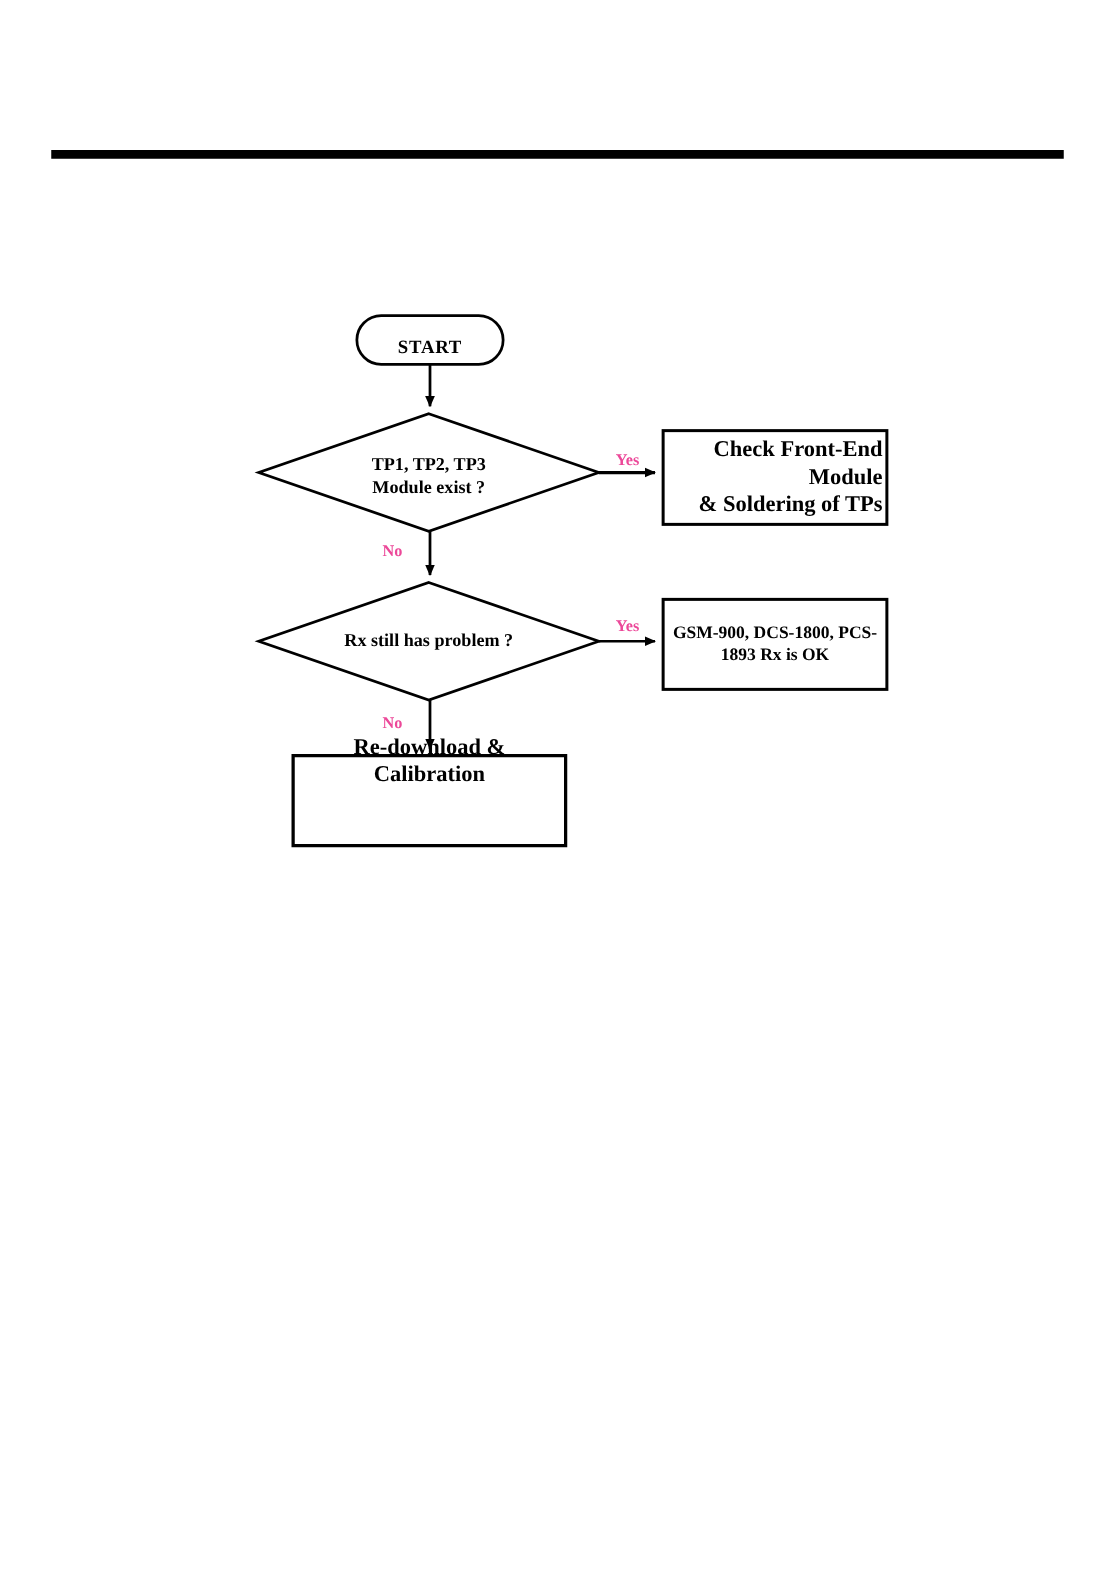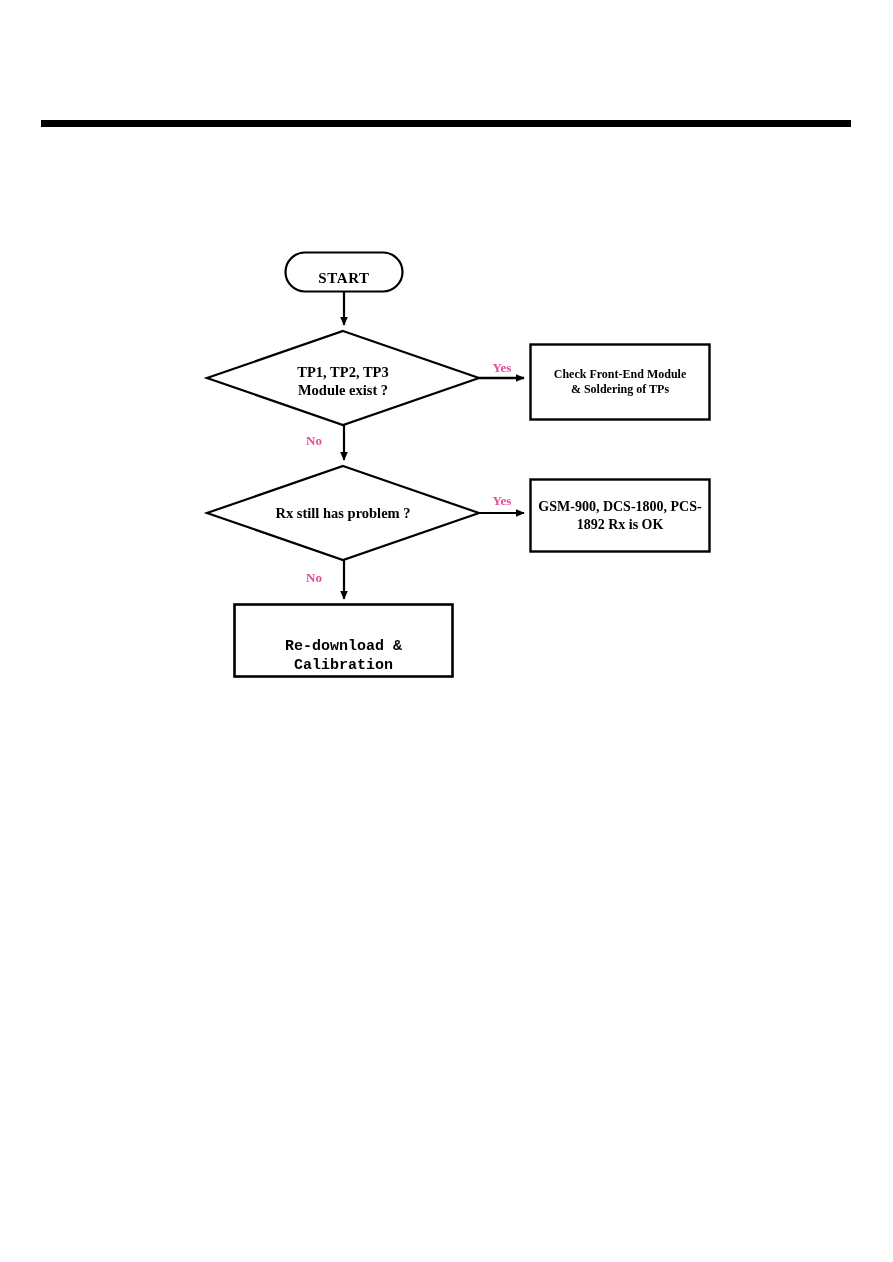--- a/index.html
+++ b/index.html
@@ -72,36 +72,36 @@
     top: 496px;
     width: 232px;
     height: 36px;
     font-size: 14.5px;
   }
   .lbl-box1 {
     left: 534px;
     top: 348px;
     width: 172px;
     height: 68px;
-    font-size: 12px;
+    font-size: 18px;
+    text-align: right;
   }
   .lbl-box2 {
     left: 534px;
     top: 483px;
     width: 172px;
     height: 65px;
     font-size: 14px;
   }
   .lbl-box3 {
     left: 238px;
-    top: 624px;
+    top: 576px;
     width: 211px;
     height: 65px;
-    font-size: 15px;
-    font-family: Liberation Mono, monospace;
+    font-size: 18px;
   }
 
   .edge-label {
     position: absolute;
     font-weight: bold;
     font-size: 13px;
     color: #ec4899;
     text-align: center;
   }
   .lbl-yes1 { left: 482px; top: 360px; width: 40px; }
@@ -149,21 +149,21 @@
   <div class="node-label lbl-start">START</div>
 
   <div class="node-label lbl-decision1">TP1, TP2, TP3
 Module exist ?</div>
 
   <div class="node-label lbl-box1">Check Front-End Module
 &amp; Soldering of TPs</div>
 
   <div class="node-label lbl-decision2">Rx still has problem ?</div>
 
-  <div class="node-label lbl-box2">GSM-900, DCS-1800, PCS-1892 Rx is OK</div>
+  <div class="node-label lbl-box2">GSM-900, DCS-1800, PCS-1893 Rx is OK</div>
 
   <div class="node-label lbl-box3">Re-download  &amp; Calibration</div>
 
   <div class="edge-label lbl-yes1">Yes</div>
 
   <div class="edge-label lbl-no1">No</div>
 
   <div class="edge-label lbl-yes2">Yes</div>
 
   <div class="edge-label lbl-no2">No</div>

